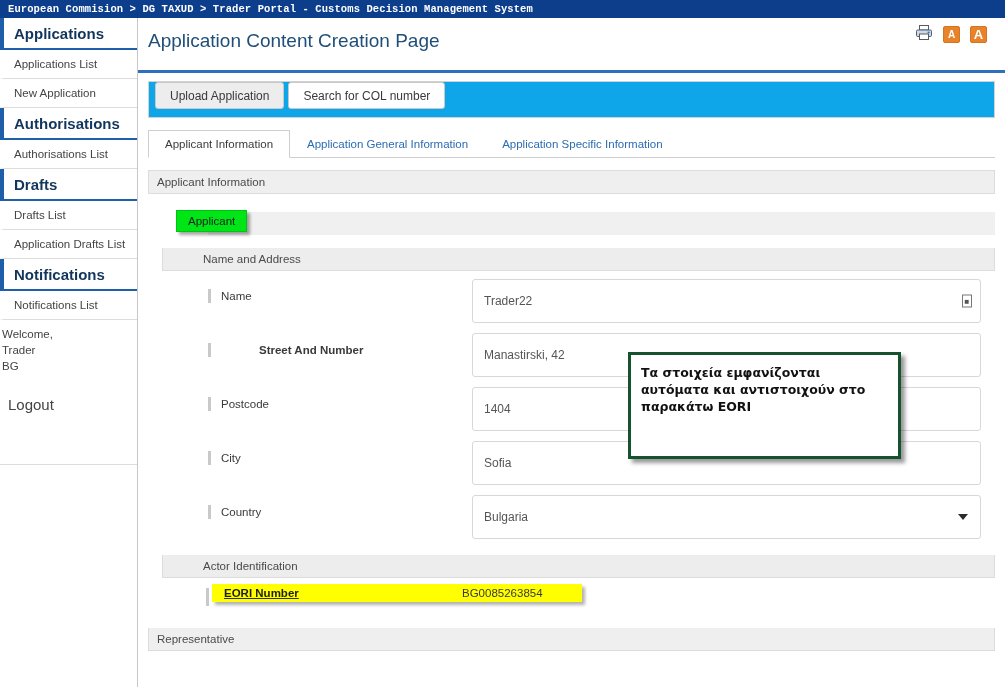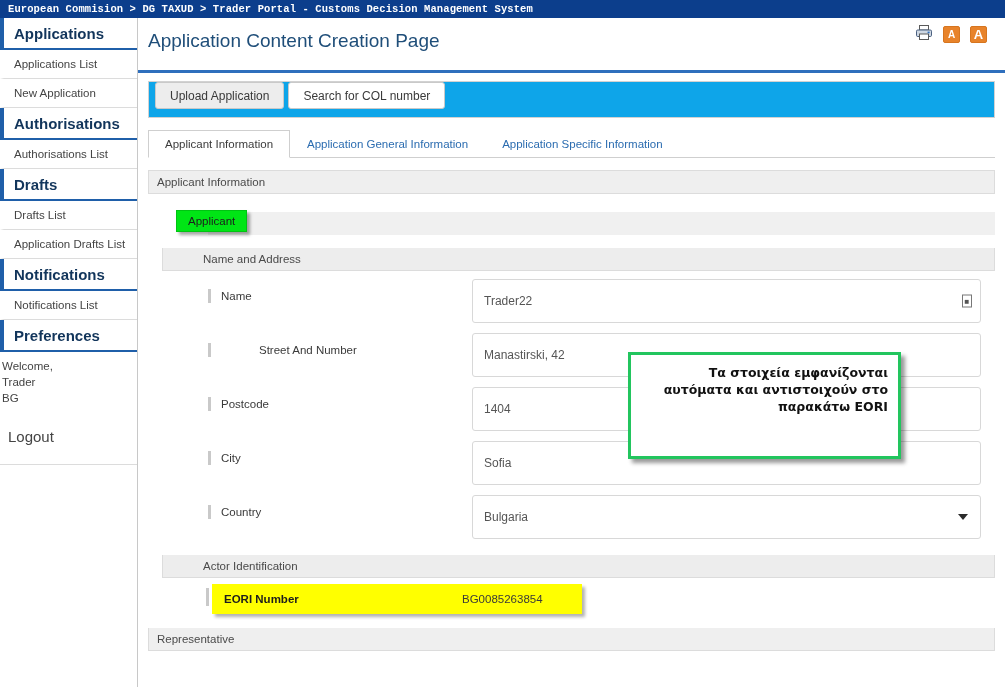--- a/index.html
+++ b/index.html
@@ -103,57 +103,57 @@
     position:absolute;left:28px;top:4px;background:#00e515;
     font-size:11.5px;color:#1d1d1d;padding:4px 11px;
     box-shadow:3px 3px 3px rgba(0,0,0,.35);
     border:1px solid #00c412;box-sizing:border-box;
   }
   .field{height:54px;position:relative;}
   .f-label{
     position:absolute;left:60px;top:18px;font-size:11.5px;color:#3a3a3a;
     padding-left:10px;border-left:3px solid #c9c9c9;line-height:14px;
   }
-  .f-label.bold{font-weight:normal;padding-left:48px;}
+  .f-label.bold{font-weight:bold;padding-left:48px;}
   .f-input{
     position:absolute;left:324px;right:14px;top:8px;height:44px;
     background:#ffffff;border:1px solid #d8d8d8;border-radius:3px;
     box-sizing:border-box;font-size:12px;color:#555;
     display:flex;align-items:center;padding-left:11px;
   }
   .caret{
     position:absolute;right:12px;top:50%;transform:translateY(-50%);
     width:0;height:0;border-left:5px solid transparent;border-right:5px solid transparent;
     border-top:6px solid #2b2b2b;
   }
   .idicon{
     position:absolute;right:8px;top:50%;transform:translateY(-50%);
     width:10px;height:13px;border:1px solid #777;box-sizing:border-box;
     display:flex;align-items:center;justify-content:center;font-size:8px;color:#555;
   }
   
   #eori-row{height:44px;position:relative;}
   #eori-box{
-    position:absolute;left:64px;top:6px;width:370px;height:30px;
+    position:absolute;left:64px;top:6px;width:370px;height:18px;
     background:#ffff00;box-shadow:3px 3px 3px rgba(0,0,0,.3);
-    box-sizing:border-box;display:flex;align-items:center;
+    box-sizing:border-box;display:flex;align-items:center;text-decoration:underline;
   }
   #eori-label{font-size:11.5px;font-weight:bold;color:#1d1d1d;padding-left:12px;}
   #eori-value{font-size:11.5px;color:#3a3a3a;position:absolute;left:250px;}
   #eori-tick{
     position:absolute;left:58px;top:10px;height:18px;border-left:3px solid #c9c9c9;
   }
   
   #callout{
     position:absolute;left:480px;top:182px;width:273px;height:107px;
-    background:#ffffff;border:3px solid #22c55e;
+    background:#ffffff;border:3px solid #14532d;
     box-shadow:4px 4px 4px rgba(0,0,0,.4);box-sizing:border-box;
     font-family:"DejaVu Sans","Liberation Sans",sans-serif;
     font-size:12.5px;font-weight:bold;color:#111;
-    text-align:right;padding:9px 10px 0 10px;line-height:17px;
+    text-align:left;padding:9px 10px 0 10px;line-height:17px;
   }
 </style>
 </head>
 <body>
 
 <div id="topbar">
   <span>European Commision &gt; DG TAXUD &gt; Trader Portal - Customs Decision Management System</span>
 </div>
 
 <div id="frame">
@@ -167,21 +167,20 @@
     <div class="sb-head">Authorisations</div>
     <div class="sb-item">Authorisations List</div>
 
     <div class="sb-head">Drafts</div>
     <div class="sb-item">Drafts List</div>
     <div class="sb-item">Application Drafts List</div>
 
     <div class="sb-head">Notifications</div>
     <div class="sb-item">Notifications List</div>
 
-    <div class="sb-head">Preferences</div>
 
     <div id="welcome">
       <div>Welcome,</div>
       <div>Trader</div>
       <div>BG</div>
     </div>
 
     <div id="logout">Logout</div>
     <div id="sb-bottom-line"></div>
   </div>

